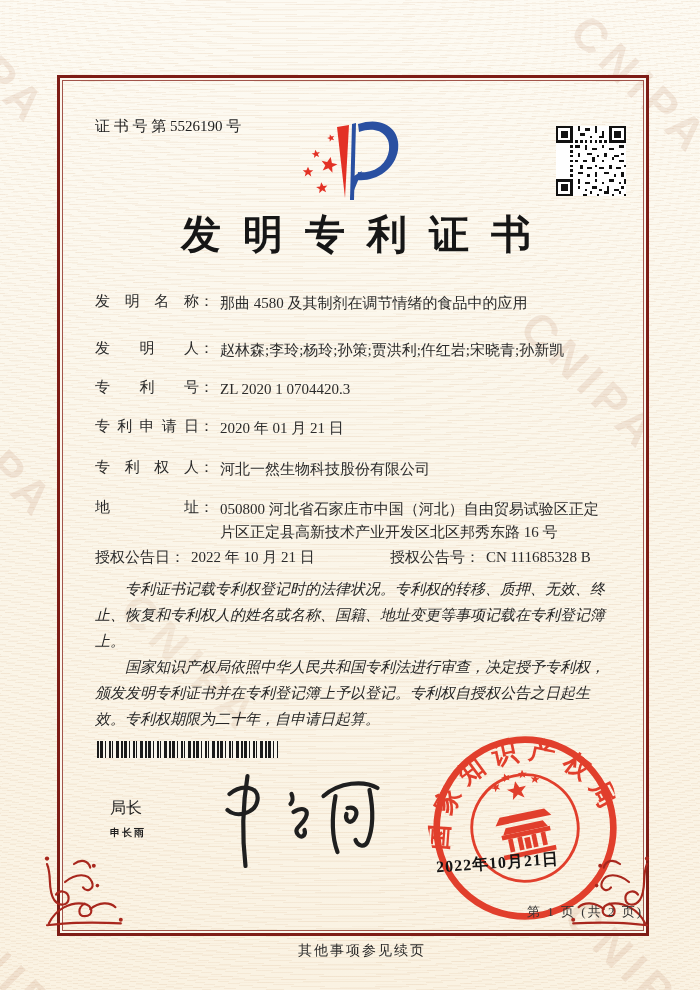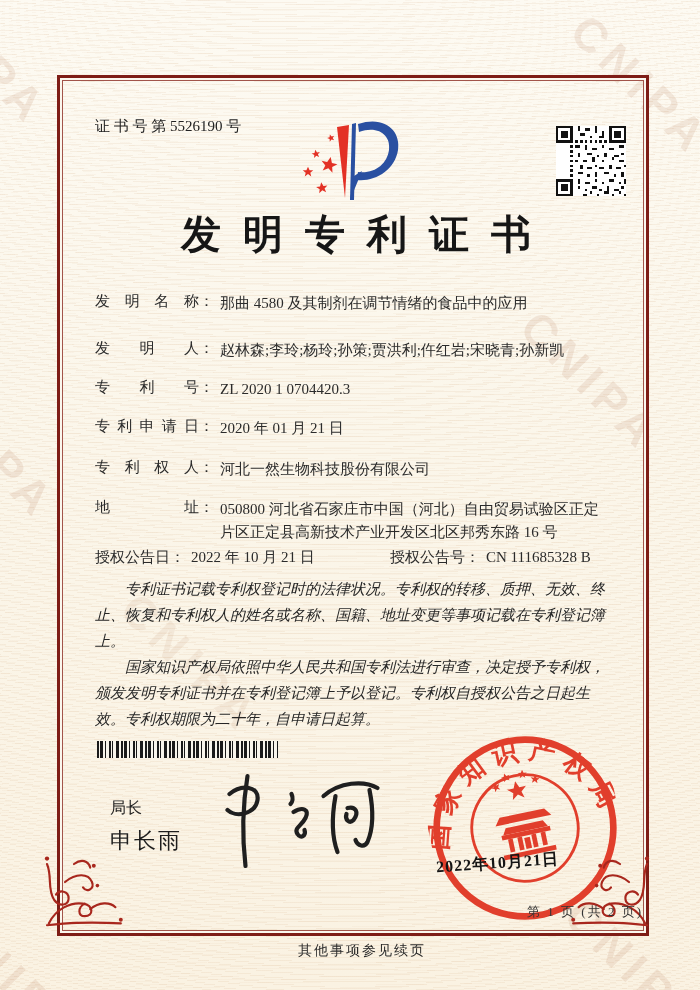--- a/index.html
+++ b/index.html
@@ -46,21 +46,21 @@
   .paras{position:absolute;left:95px;top:576px;width:512px;font-size:15px;line-height:26px;font-style:italic;color:#262626;}
   .paras p{margin:0;text-indent:2em;}
   .barcode{
     position:absolute;left:97px;top:741px;width:181px;height:17px;
     background:repeating-linear-gradient(90deg,
       #1a1a1a 0 2px,#f8f5ec 2px 3px,#1a1a1a 3px 6px,#f8f5ec 6px 8px,
       #1a1a1a 8px 9px,#f8f5ec 9px 12px,#1a1a1a 12px 14px,#f8f5ec 14px 15px,
       #1a1a1a 15px 16px,#f8f5ec 16px 19px,#1a1a1a 19px 22px,#f8f5ec 22px 24px);
   }
   .director-title{position:absolute;left:110px;top:798px;font-size:16px;color:#1e1e1e;}
-  .director-name{position:absolute;left:110px;top:826px;font-size:22px;color:#1e1e1e;letter-spacing:2px;}
+  .director-name{position:absolute;left:110px;top:826px;font-size:10px;color:#1e1e1e;letter-spacing:2px;font-weight:bold;}
   .signature{position:absolute;left:205px;top:770px;}
   .seal{position:absolute;left:430px;top:733px;transform:rotate(-12deg);opacity:0.93;}
   .seal-date{
     position:absolute;left:436px;top:853px;font-size:16px;font-weight:600;color:#141414;
     transform:rotate(-4deg);letter-spacing:1px;white-space:nowrap;
   }
   .page-info{position:absolute;left:57px;top:903px;width:586px;text-align:right;font-size:13px;letter-spacing:2px;color:#333;}
   .footer-note{position:absolute;left:12px;top:942px;width:700px;text-align:center;font-size:14px;color:#2a2a2a;letter-spacing:2px;}
   .ornament{position:absolute;width:90px;height:90px;}
   .orn-left{left:38px;top:846px;}

